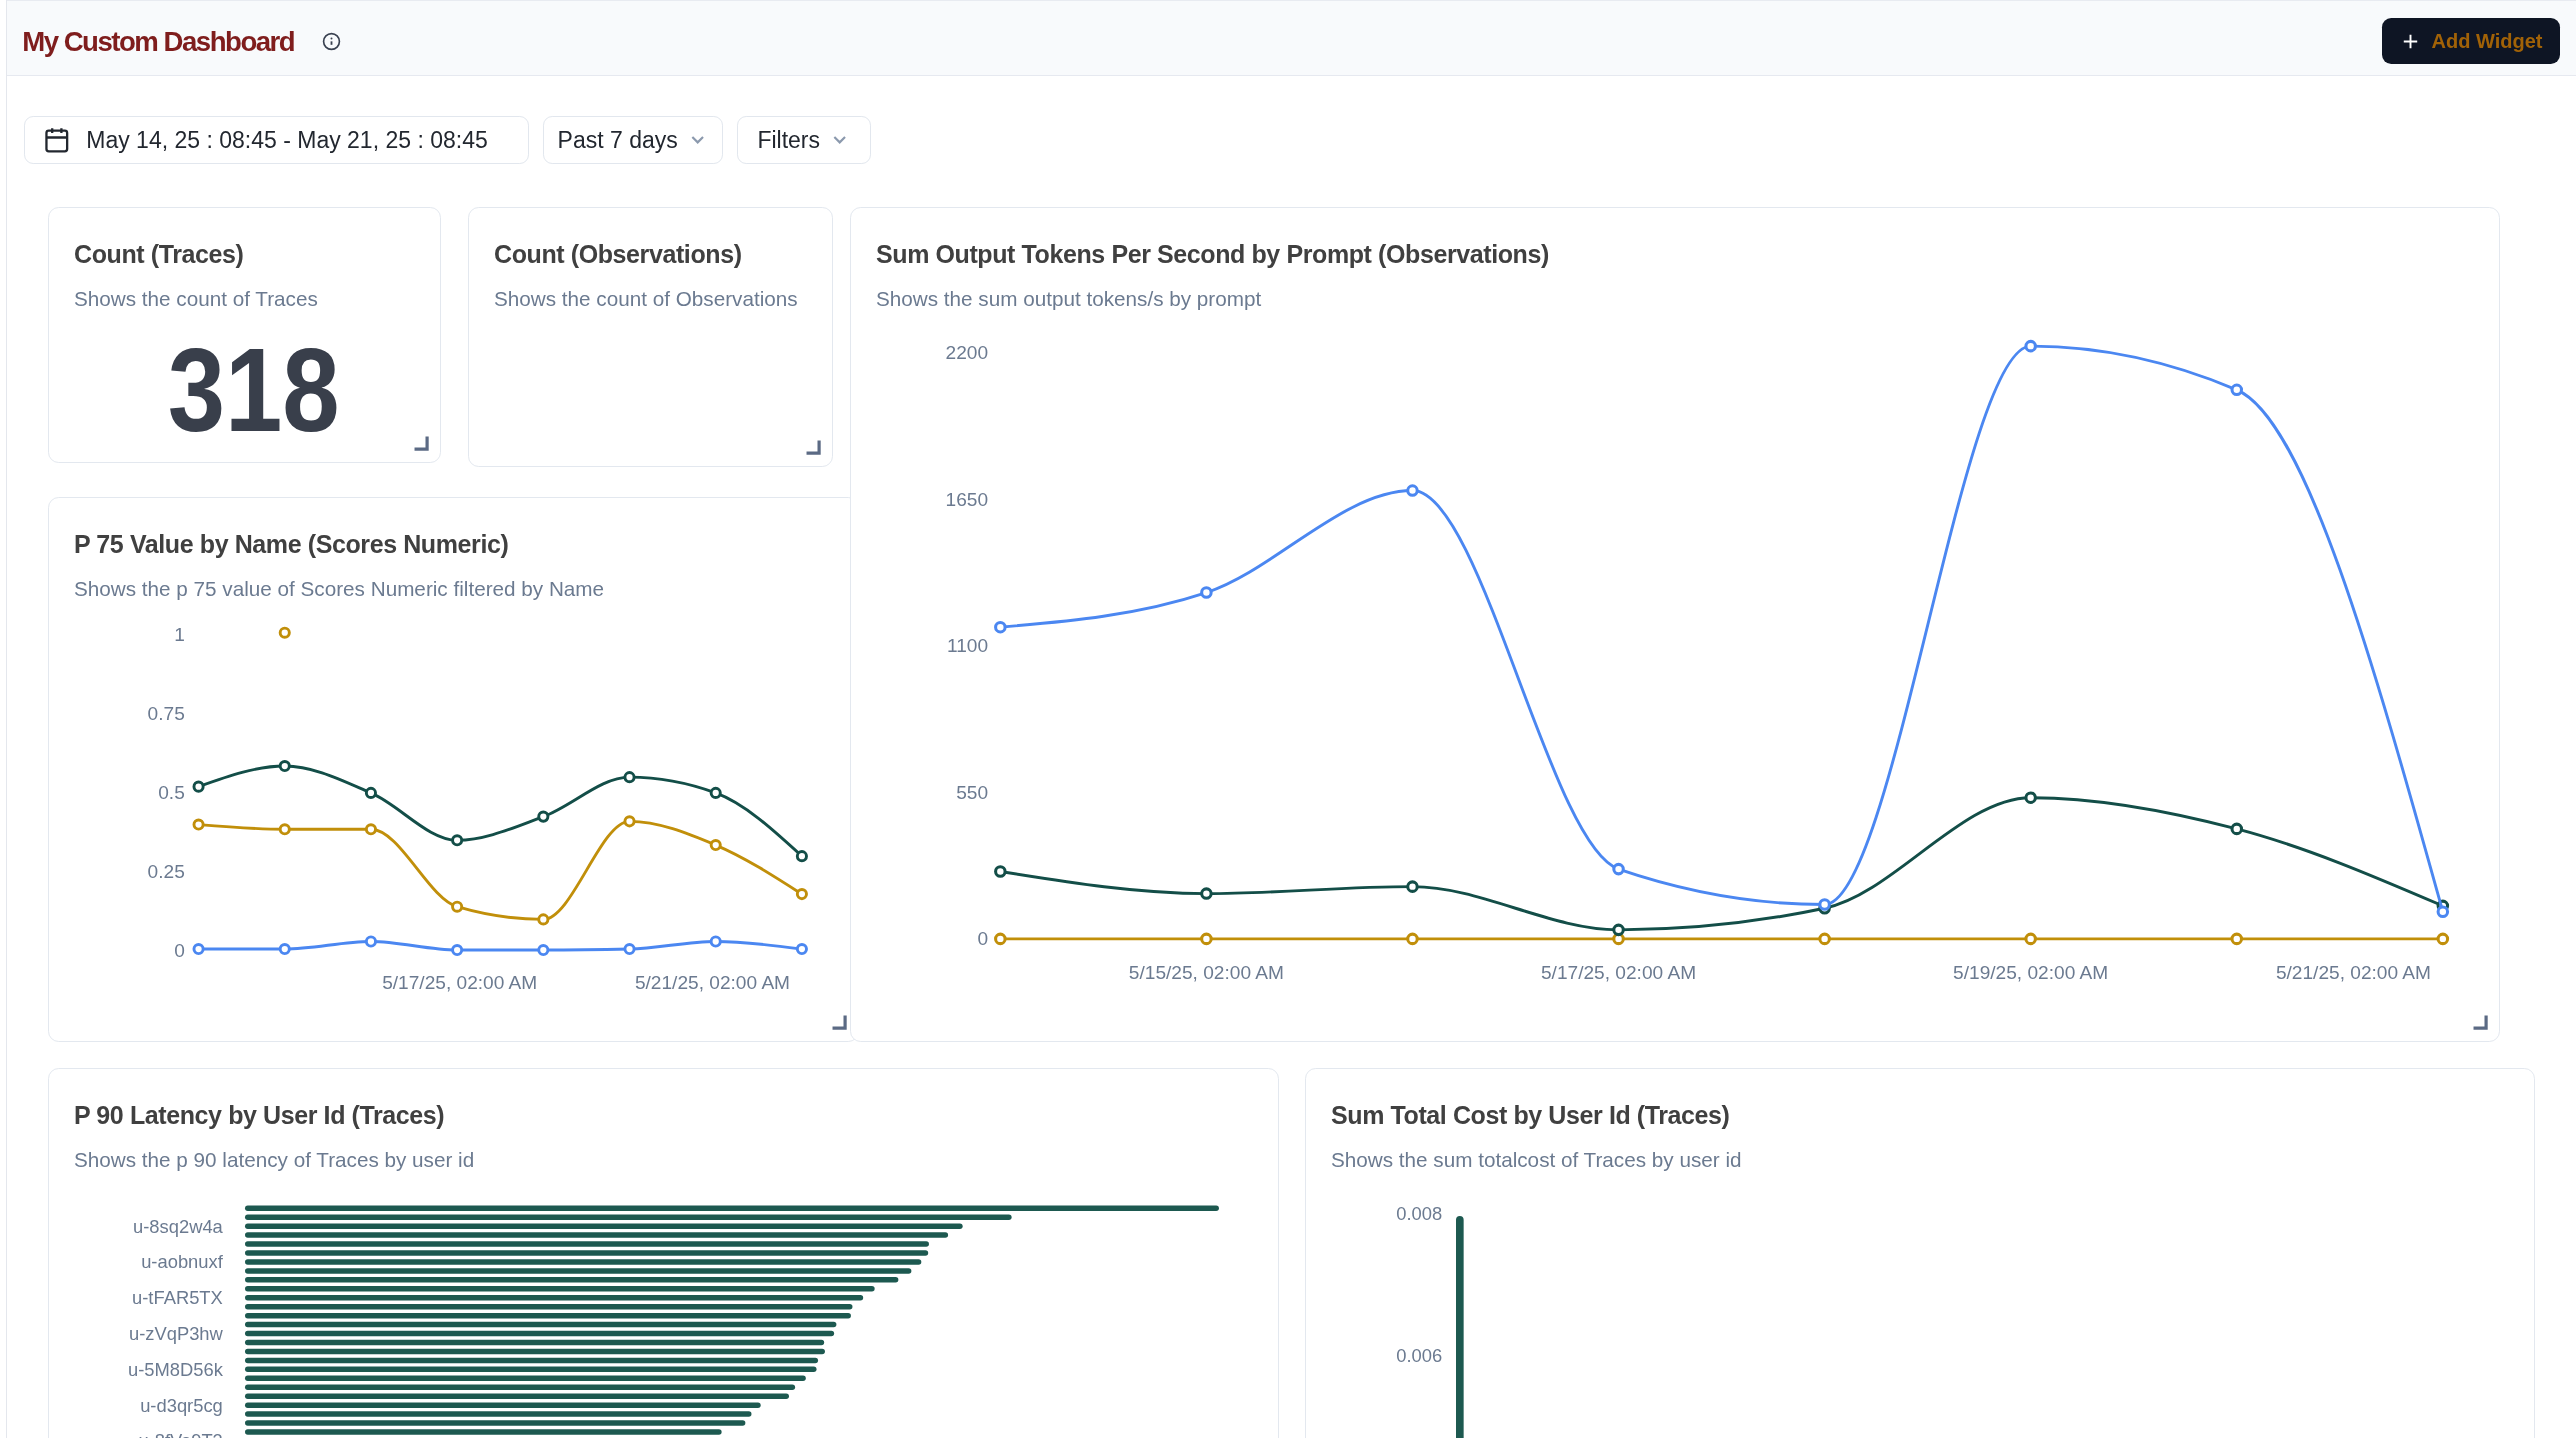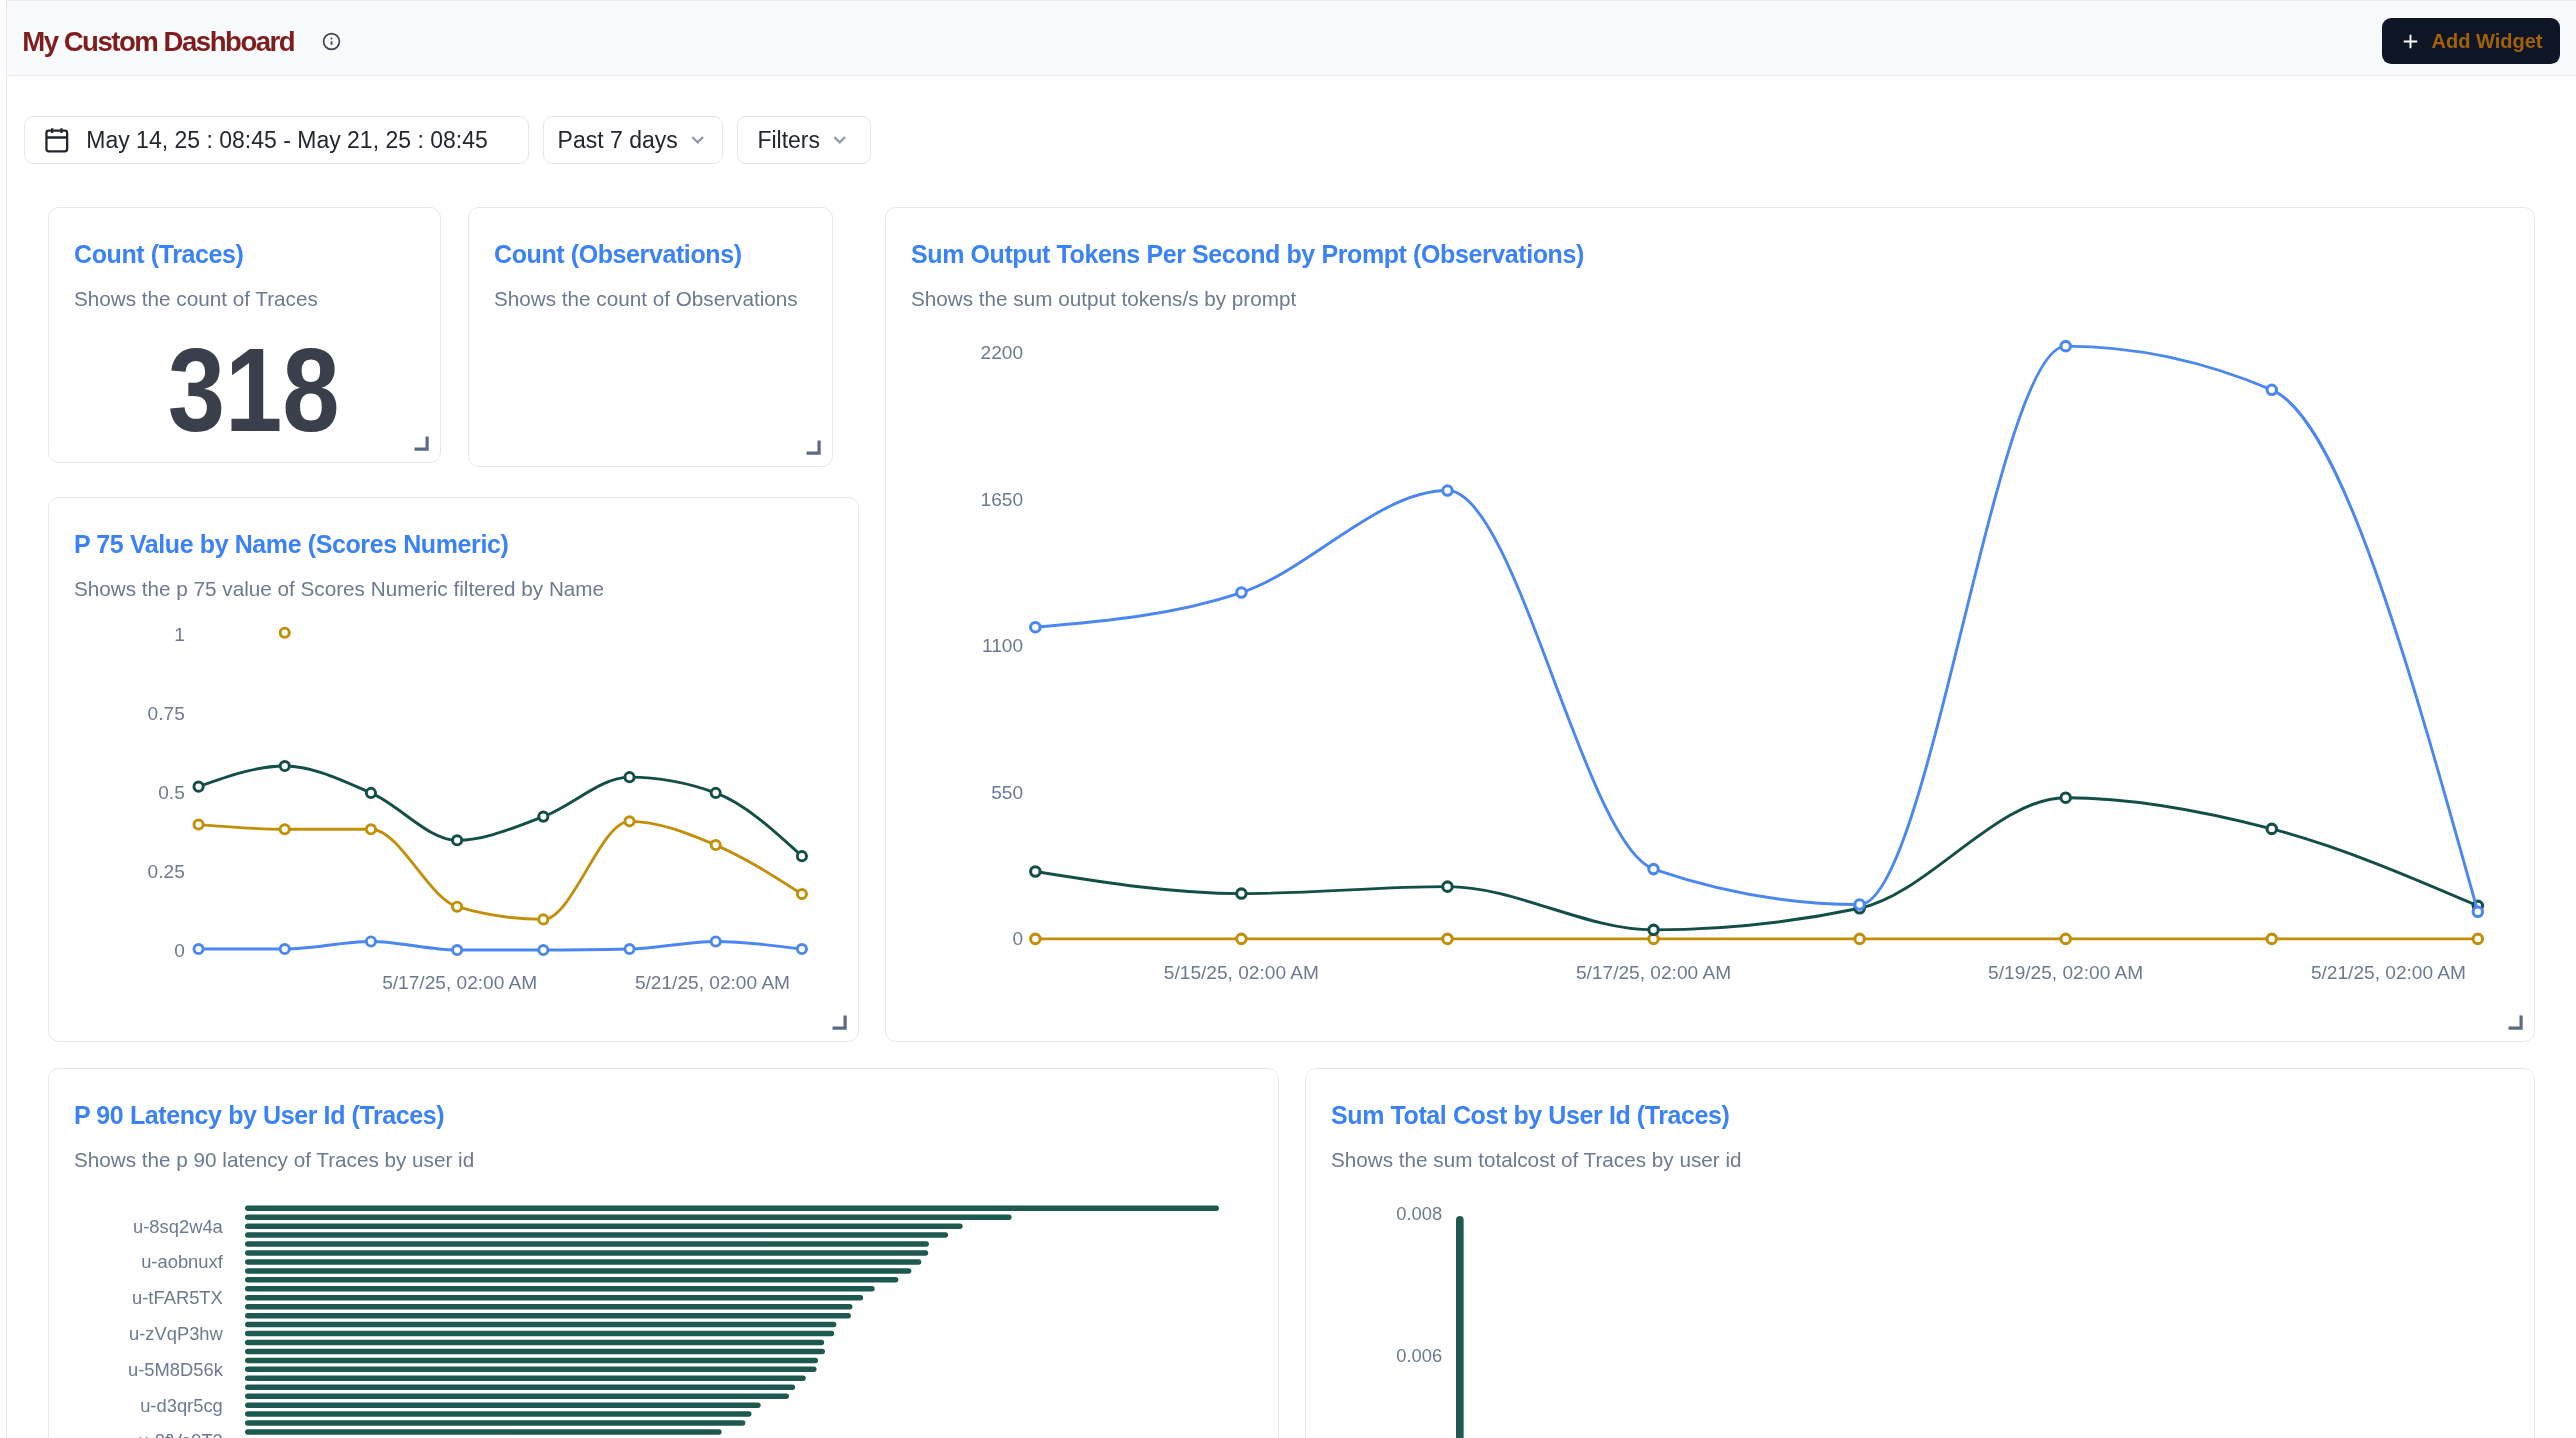--- a/index.html
+++ b/index.html
@@ -1,21 +1,21 @@
 <!DOCTYPE html>
 <html style="font-size:12.2px"><head><meta charset="utf-8"><style>
 * { margin:0; padding:0; box-sizing:border-box; }
 html,body { width:2576px; height:1439px; background:#fff; font-family:"Liberation Sans",sans-serif; overflow:hidden; position:relative; }
 .leftline { position:absolute; left:6.1px; top:0; width:1.1px; height:1439px; background:#e4e7ed; z-index:5; }
 .header { position:absolute; left:6.9px; top:0; right:0; height:76px; background:#f8fafc; border-bottom:1.1px solid #e6e9f0; border-top:1.5px solid #e8ebf1; }
 .h-title { position:absolute; left:15.3px; top:24.5px; font-size:27.6px; font-weight:700; color:#7f1d1d; letter-spacing:-1.5px; }
 .addw { position:absolute; left:2375px; top:17px; width:178px; height:46px; background:#0e1524; border-radius:9.2px; color:#a16207; font-size:20px; font-weight:700; display:flex; align-items:center; justify-content:center; gap:9.2px; }
 .btn { position:absolute; height:48px; top:116px; border:1.1px solid #e2e7ee; border-radius:9.2px; background:#fff; display:flex; align-items:center; font-size:23px; font-weight:500; color:#22272f; }
 .card { position:absolute; background:#fff; border:1.1px solid #e3e8ef; border-radius:10.7px; }
-.ct { position:absolute; left:25px; top:32px; font-size:25px; font-weight:700; color:#3b82f6; letter-spacing:-0.4px; }
+.ct { position:absolute; left:25px; top:32px; font-size:25px; font-weight:700; color:#404040; letter-spacing:-0.4px; }
 .cd { position:absolute; left:25px; top:79px; font-size:20.7px; color:#6b7a90; }
 .bignum { position:absolute; left:25px; right:0; text-align:center; font-weight:700; color:#393f4b; line-height:1; }
 .tick { font-size:25px; fill:#6b7a90; font-family:"Liberation Sans",sans-serif; }
 .tick5 { font-size:24px; fill:#6b7a90; font-family:"Liberation Sans",sans-serif; }
 .tick6 { font-size:24px; fill:#6b7a90; font-family:"Liberation Sans",sans-serif; }
 svg.chart { position:absolute; left:0; top:0; }
 </style></head>
 <body>
 <div class="leftline"></div>
 <div class="header">
@@ -96,21 +96,21 @@
 <circle cx="645.8" cy="591.1" r="6.0" fill="#fff" stroke="#4b87f1" stroke-width="3.8"></circle>
 <circle cx="758.5" cy="589.8" r="6.0" fill="#fff" stroke="#4b87f1" stroke-width="3.8"></circle>
 <circle cx="871.2" cy="579.9" r="6.0" fill="#fff" stroke="#4b87f1" stroke-width="3.8"></circle>
 <circle cx="983.9" cy="589.8" r="6.0" fill="#fff" stroke="#4b87f1" stroke-width="3.8"></circle>
 <circle cx="307.7" cy="176.1" r="6.0" fill="#fff" stroke="#c18f0a" stroke-width="3.8"></circle>
   </svg>
   <svg width="16" height="16" viewBox="0 0 21 21" style="position:absolute;right:10.7px;bottom:10.7px">
       <path d="M18.5 2 V18.5 H2" fill="none" stroke="#5b6a84" stroke-width="4.2"></path>
     </svg>
 </div>
-<div class="card" style="left:885px;top:207px;width:1650px;height:835px;">
+<div class="card" style="left:850px;top:207px;width:1650px;height:835px;">
   <div class="ct">Sum Output Tokens Per Second by Prompt (Observations)</div>
   <div class="cd">Shows the sum output tokens/s by prompt</div>
   <svg class="chart" width="1648" height="833" viewBox="0 0 2154 1089">
 <text x="179" y="189.3" text-anchor="end" dominant-baseline="central" class="tick">2200</text>
 <text x="179" y="380.9" text-anchor="end" dominant-baseline="central" class="tick">1650</text>
 <text x="179" y="572.4" text-anchor="end" dominant-baseline="central" class="tick">1100</text>
 <text x="179" y="764.0" text-anchor="end" dominant-baseline="central" class="tick">550</text>
 <text x="179" y="955.5" text-anchor="end" dominant-baseline="central" class="tick">0</text>
 <text x="464.4" y="999" text-anchor="middle" dominant-baseline="central" class="tick">5/15/25, 02:00 AM</text>
 <text x="1003.2" y="999" text-anchor="middle" dominant-baseline="central" class="tick">5/17/25, 02:00 AM</text>

